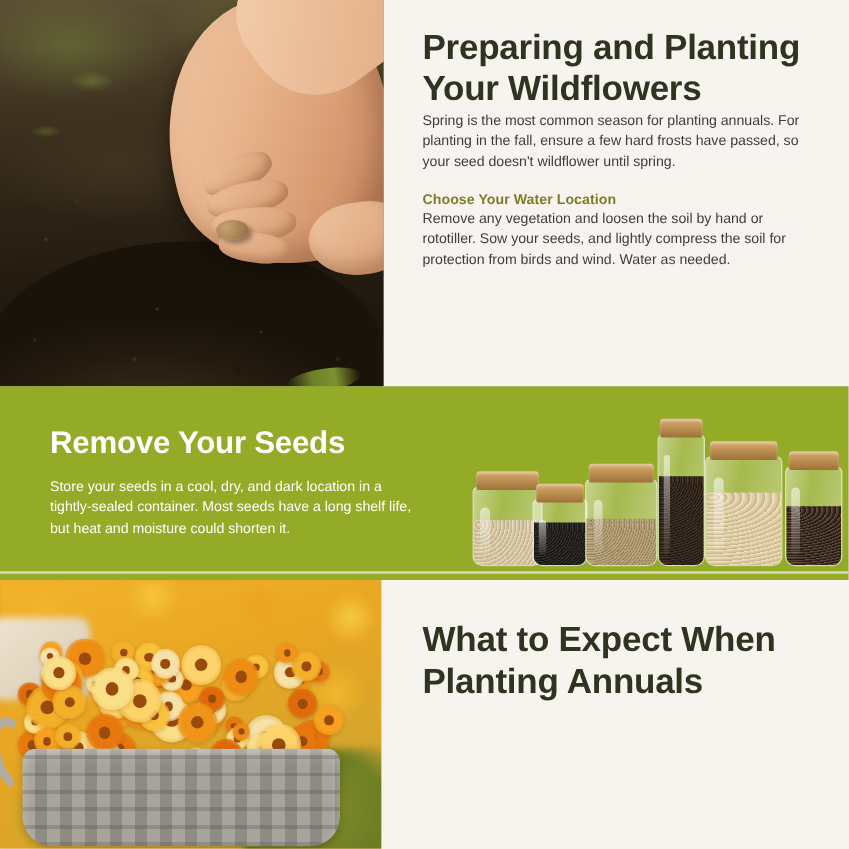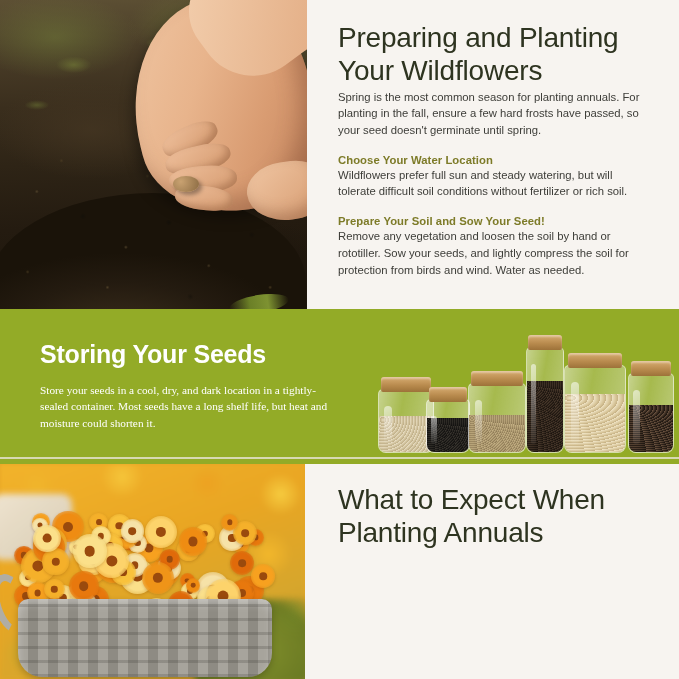--- a/index.html
+++ b/index.html
@@ -111,21 +111,21 @@
   }
 
   .sec1-text {
     position:absolute; left:307px; top:0; right:0; bottom:0;
     background:#f7f4f0;
     padding:22px 26px 0 31px;
   }
 
   h1, h2 {
     color:#2e3420;
-    font-weight:400;
+    font-weight:700;
     letter-spacing:-.2px;
   }
   .h-main { font-size:28px; line-height:1.17; }
   .sub {
     color:#7d7b28;
     font-size:11.3px;
     font-weight:700;
     margin-top:15px;
     letter-spacing:.05px;
   }
@@ -138,21 +138,21 @@
 
   
   .sec2 {
     position:absolute; left:0; top:309px; width:679px; height:155px;
     background:#93ab27;
     overflow:hidden;
   }
   .sec2-text { position:absolute; left:40px; top:32px; width:300px; }
   .h-white { color:#ffffff; font-size:25px; font-weight:700; line-height:1.1; letter-spacing:-.2px; }
   .body-white {
-    color:#ffffff; font-size:11.3px; line-height:1.5; margin-top:13px;font-family:Liberation Serif, serif;
+    color:#ffffff; font-size:11.3px; line-height:1.5; margin-top:13px;
   }
   .jars { position:absolute; left:378px; top:18px; width:290px; height:126px; }
   .jar { position:absolute; bottom:0; }
   .jar .glass {
     position:absolute; bottom:0; left:0; right:0; top:12px;
     background:linear-gradient(100deg, rgba(255,255,255,.48), rgba(255,255,255,.18) 40%, rgba(255,255,255,.40));
     border:1px solid rgba(255,255,255,.45);
     border-radius:5px 5px 8px 8px;
     overflow:hidden;
   }
@@ -231,21 +231,21 @@
     border-radius:50%; transform:rotate(-18deg);
   }
   .bouquet { position:absolute; left:12px; bottom:52px; width:266px; height:116px; }
   .bloom { position:absolute; border-radius:50%; }
   .bloom::after {
     content:""; position:absolute; left:50%; top:50%;
     width:32%; height:32%; transform:translate(-50%,-50%);
     border-radius:50%; background:#9a4a0d;
   }
 
-  .sec3-text { position:absolute; left:305px; top:0; right:0; bottom:0; padding:20px 24px 0 33px; }
+  .sec3-text { position:absolute; left:305px; top:0; right:0; bottom:0; padding:32px 24px 0 33px; }
 
   .divider-line {
     position:absolute; left:0; top:457px; width:679px; height:2px;
     background:#d7d9b2;
   }
 </style>
 </head>
 <body>
 
 <div class="page">
@@ -265,33 +265,31 @@
       <div class="finger f3"></div>
       <div class="finger f4"></div>
       <div class="seed-pinch"></div>
       <div class="hand-second"></div>
       <div class="soil-blade"></div>
     </div>
 
     <div class="sec1-text">
       <h1 class="h-main">Preparing and Planting Your Wildflowers</h1>
 
-      <p class="body-t">Spring is the most common season for planting annuals. For planting in the fall, ensure a few hard frosts have passed, so your seed doesn't germinate until spring.</p>
+      <p class="body-t">Spring is the most common season for planting annuals. For planting in the fall, ensure a few hard frosts have passed, so your seed doesn't wildflower until spring.</p>
 
       <div class="sub">Choose Your Water Location</div>
-      <p class="body-t">Wildflowers prefer full sun and steady watering, but will tolerate difficult soil conditions without fertilizer or rich soil.</p>
-
-      <div class="sub">Prepare Your Soil and Sow Your Seed!</div>
+
       <p class="body-t">Remove any vegetation and loosen the soil by hand or rototiller. Sow your seeds, and lightly compress the soil for protection from birds and wind. Water as needed.</p>
     </div>
   </div>
 
   <div class="sec2">
     <div class="sec2-text">
-      <h2 class="h-white">Storing Your Seeds</h2>
+      <h2 class="h-white">Remove Your Seeds</h2>
       <p class="body-white">Store your seeds in a cool, dry, and dark location in a tightly-sealed container. Most seeds have a long shelf life, but heat and moisture could shorten it.</p>
     </div>
 
     <div class="jars">
       <div class="jar j1">
         <div class="glass">
             <div class="fill"></div>
             <div class="shine"></div>
           </div>
         <div class="cork"></div>

